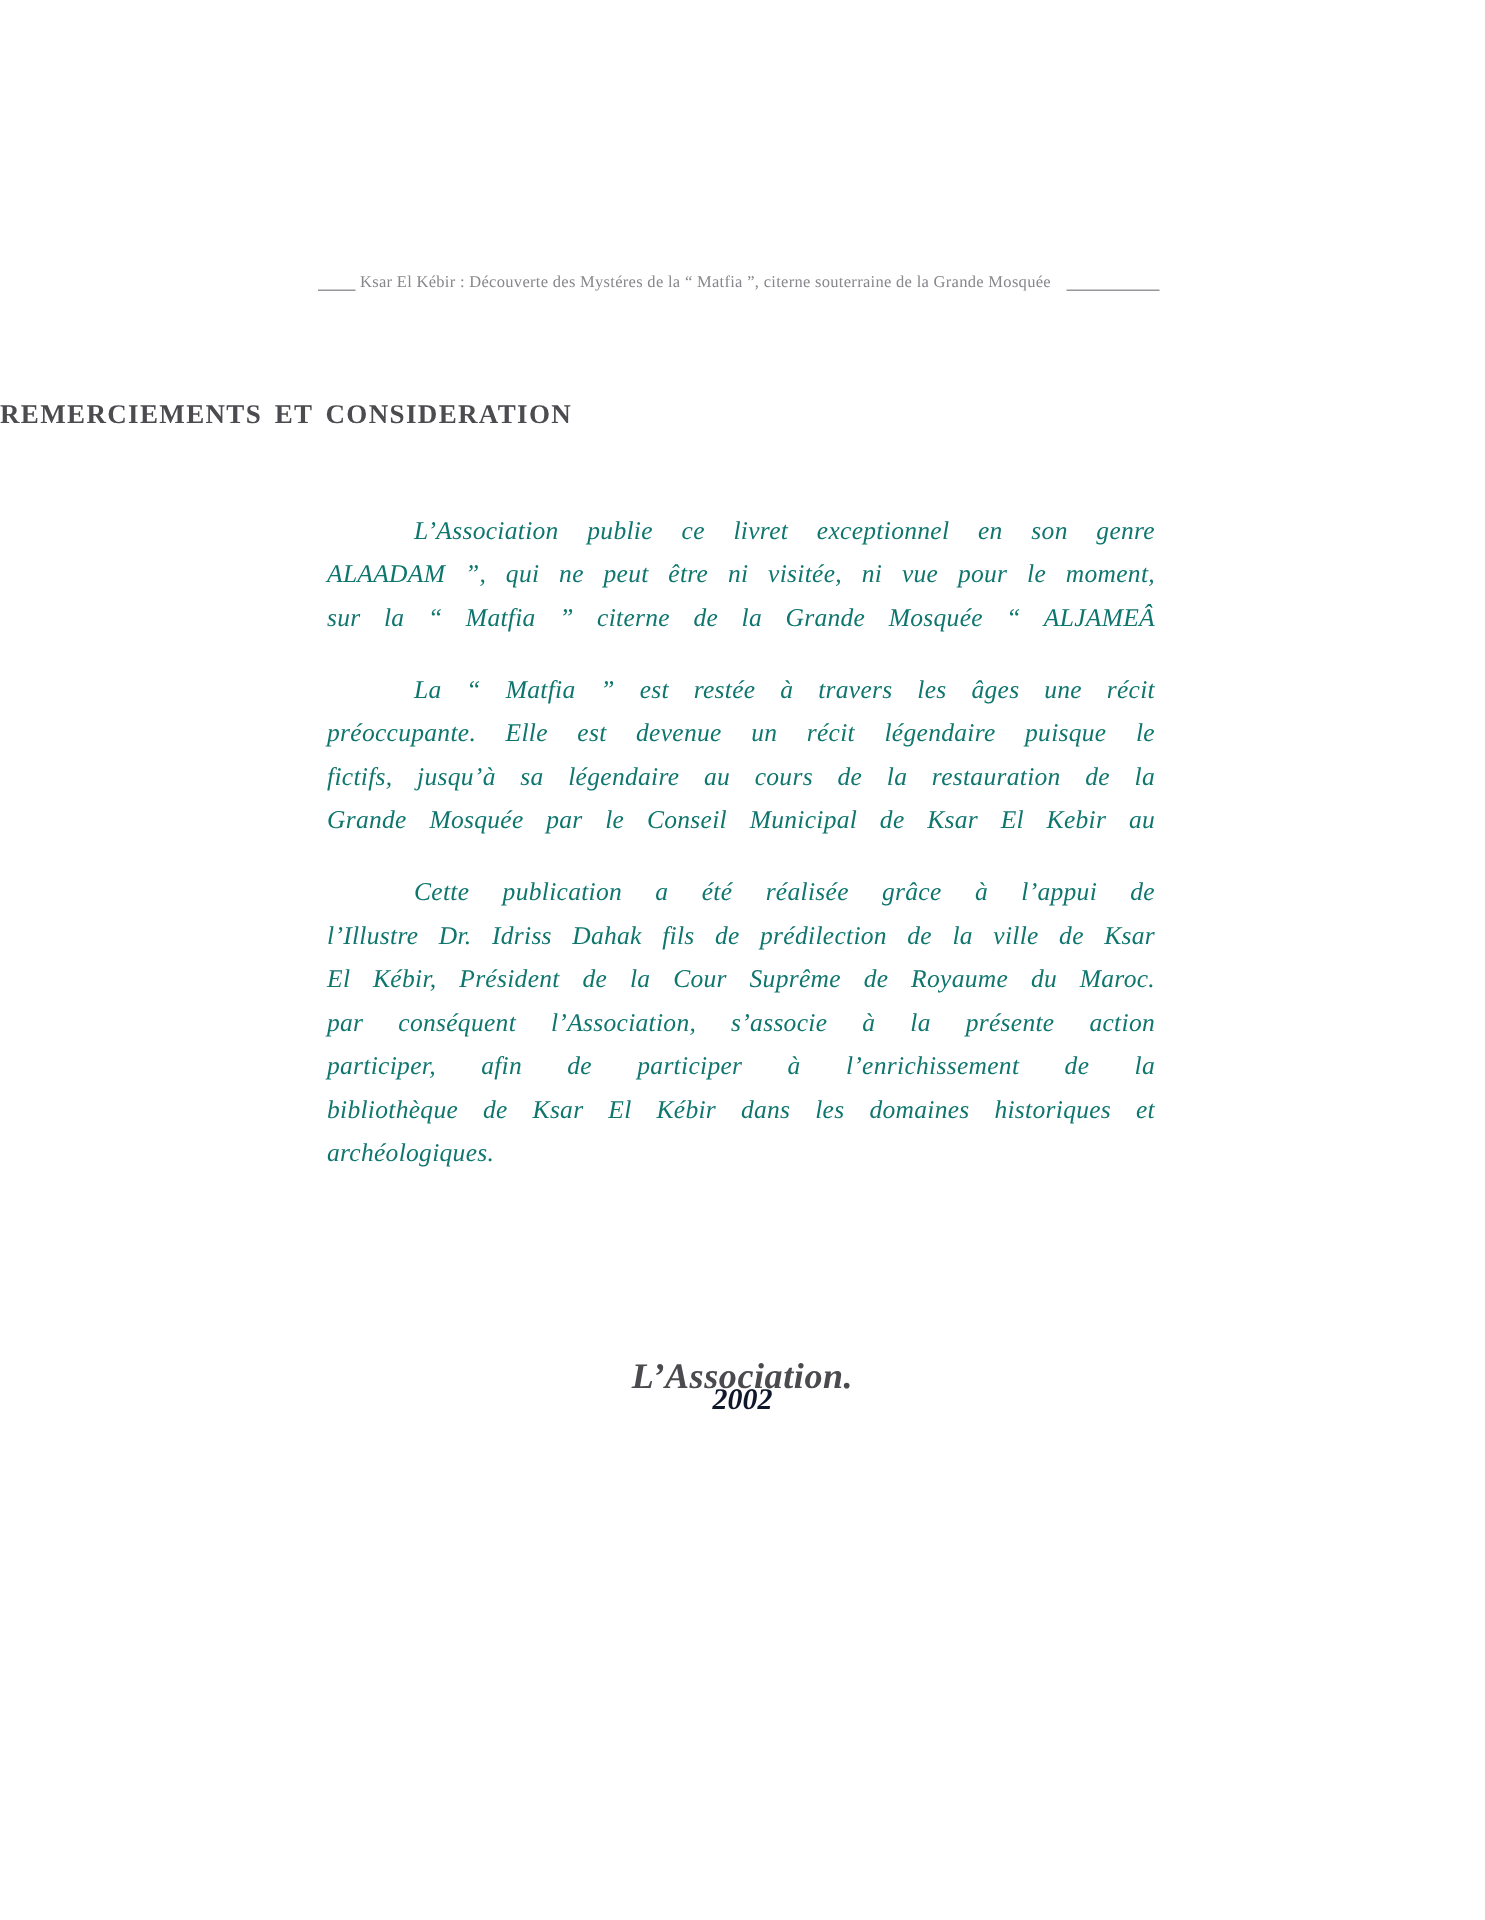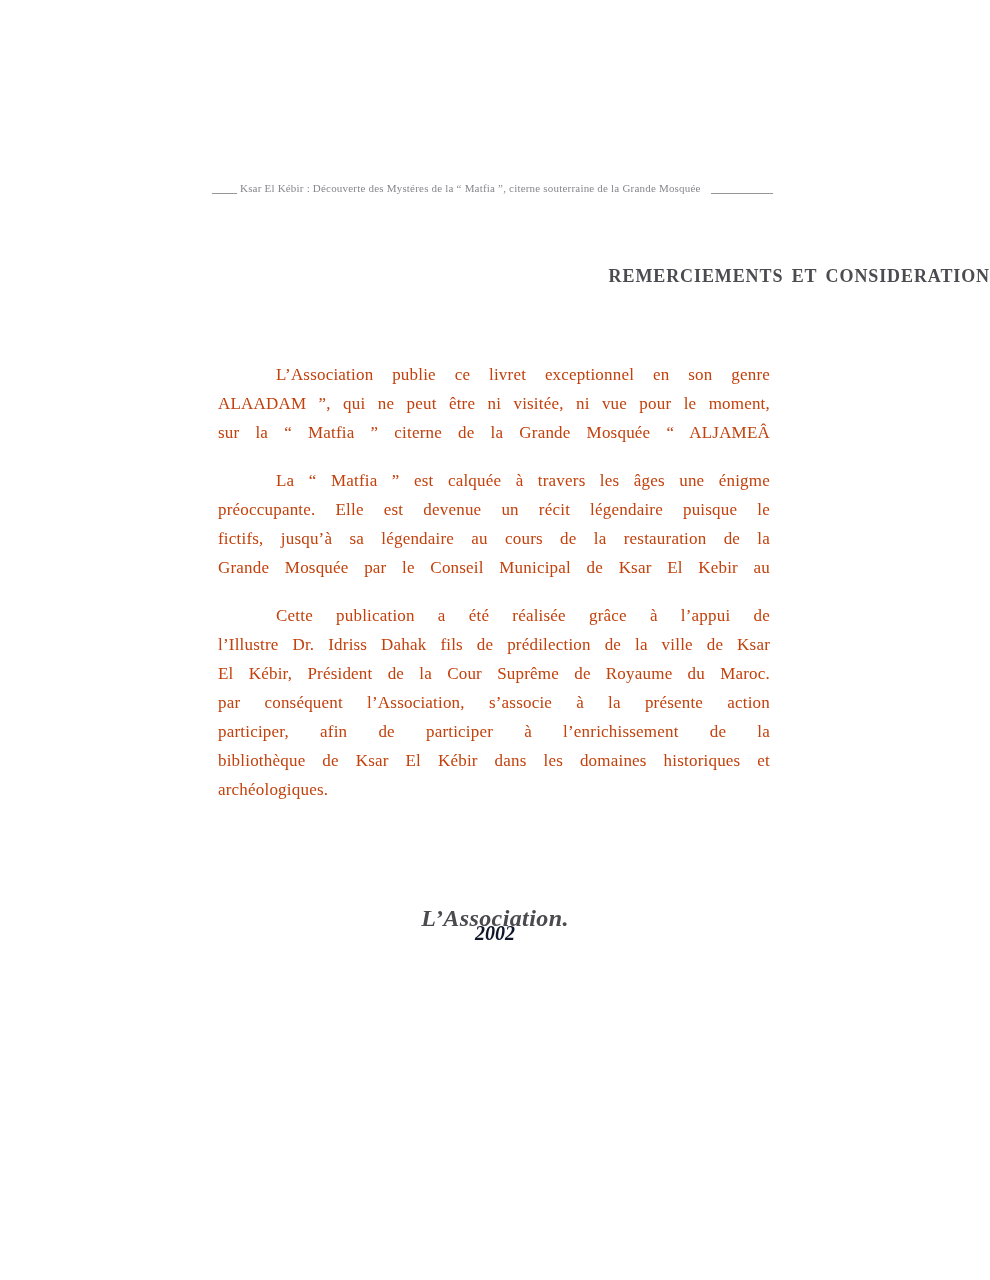--- a/index.html
+++ b/index.html
@@ -36,40 +36,40 @@
   .hrule-lead  { width: 25px; margin-right: 3px; }
   .hrule-trail { width: 62px; margin-left: 10px; }
 
   
   .title {
     position: absolute;
     left: 0;
     top: 266px;
     width: 100%;
     margin: 0;
-    text-align: right;
+    text-align: left;
     font-size: 18px;
     font-weight: bold;
     letter-spacing: 0.9px;
     word-spacing: 3px;
     color: #4b4b50;
   }
 
   
   .body-text {
     position: absolute;
     left: 218px;
     top: 339px;
     width: 552px;
+    font-style: italic;
     font-size: 17px;
     line-height: 29px;
     letter-spacing: 0.2px;
     word-spacing: 2.5px;
-    color: #c2410c;
-    margin-top: 21px;
+    color: #0f766e;
   }
   .paragraph + .paragraph { margin-top: 19px; }
   .line {
     text-align: justify;
     text-align-last: justify;
   }
   .line.first { text-indent: 58px; }
   .line.last  { text-align-last: left; }
 
   
@@ -111,21 +111,21 @@
 
   <h1 class="title">REMERCIEMENTS ET CONSIDERATION</h1>
 
   <div class="body-text">
       <div class="paragraph">
         <div class="line first">L’Association publie ce livret exceptionnel en son genre</div>
         <div class="line">ALAADAM ”, qui ne peut être ni visitée,  ni vue pour le moment,</div>
         <div class="line">sur la “ Matfia ” citerne de la Grande Mosquée “ ALJAMEÂ</div>
       </div>
       <div class="paragraph">
-        <div class="line first">La “ Matfia ” est calquée à travers les âges une énigme</div>
+        <div class="line first">La “ Matfia ” est restée à travers les âges une récit</div>
         <div class="line">préoccupante. Elle est devenue un récit légendaire puisque le</div>
         <div class="line">fictifs, jusqu’à sa légendaire au cours de la restauration de la</div>
         <div class="line">Grande Mosquée par le Conseil Municipal de Ksar El Kebir au</div>
       </div>
       <div class="paragraph">
         <div class="line first">Cette  publication a été réalisée grâce à l’appui de</div>
         <div class="line">l’Illustre Dr. Idriss Dahak fils de prédilection de la ville de Ksar</div>
         <div class="line">El Kébir, Président de la Cour Suprême de Royaume du Maroc.</div>
         <div class="line">par conséquent l’Association, s’associe à la présente action</div>
         <div class="line">participer, afin de participer à   l’enrichissement de la</div>

